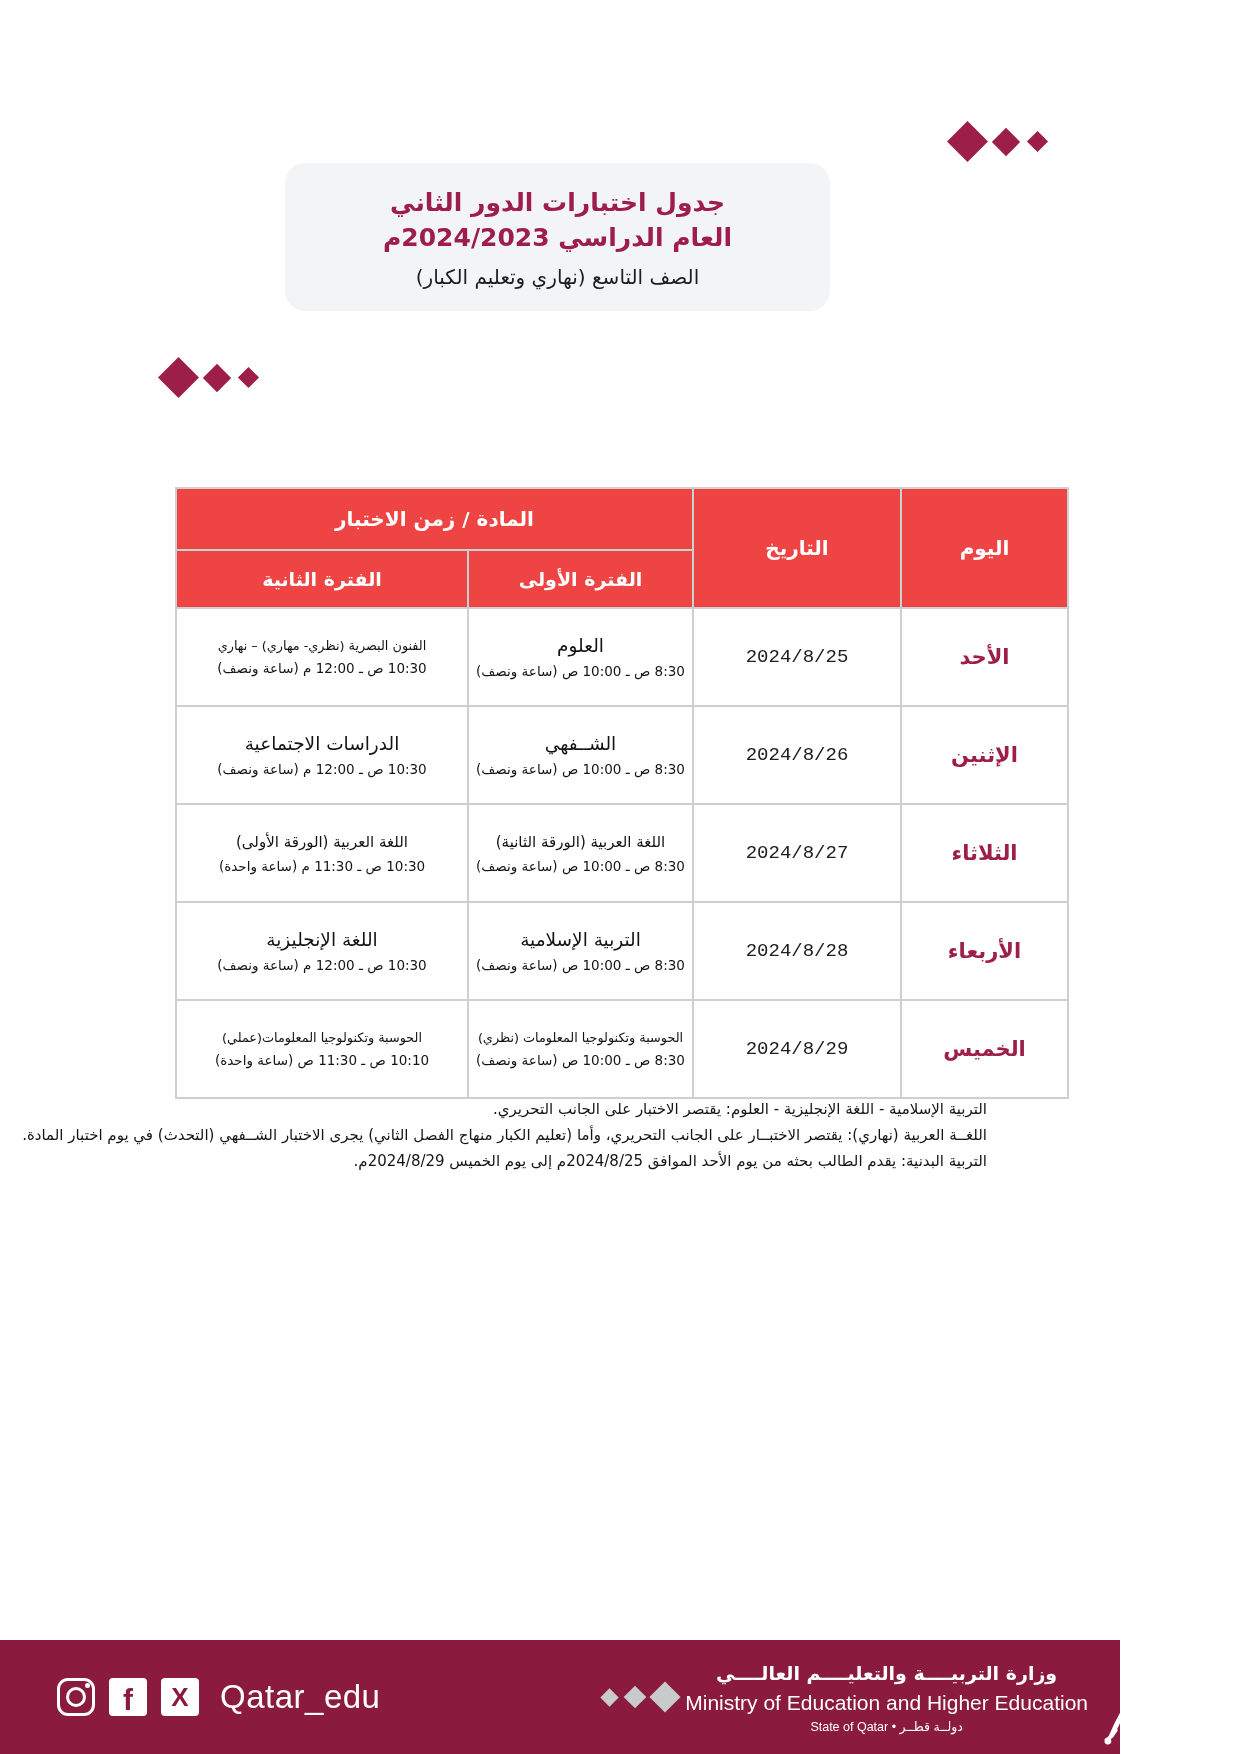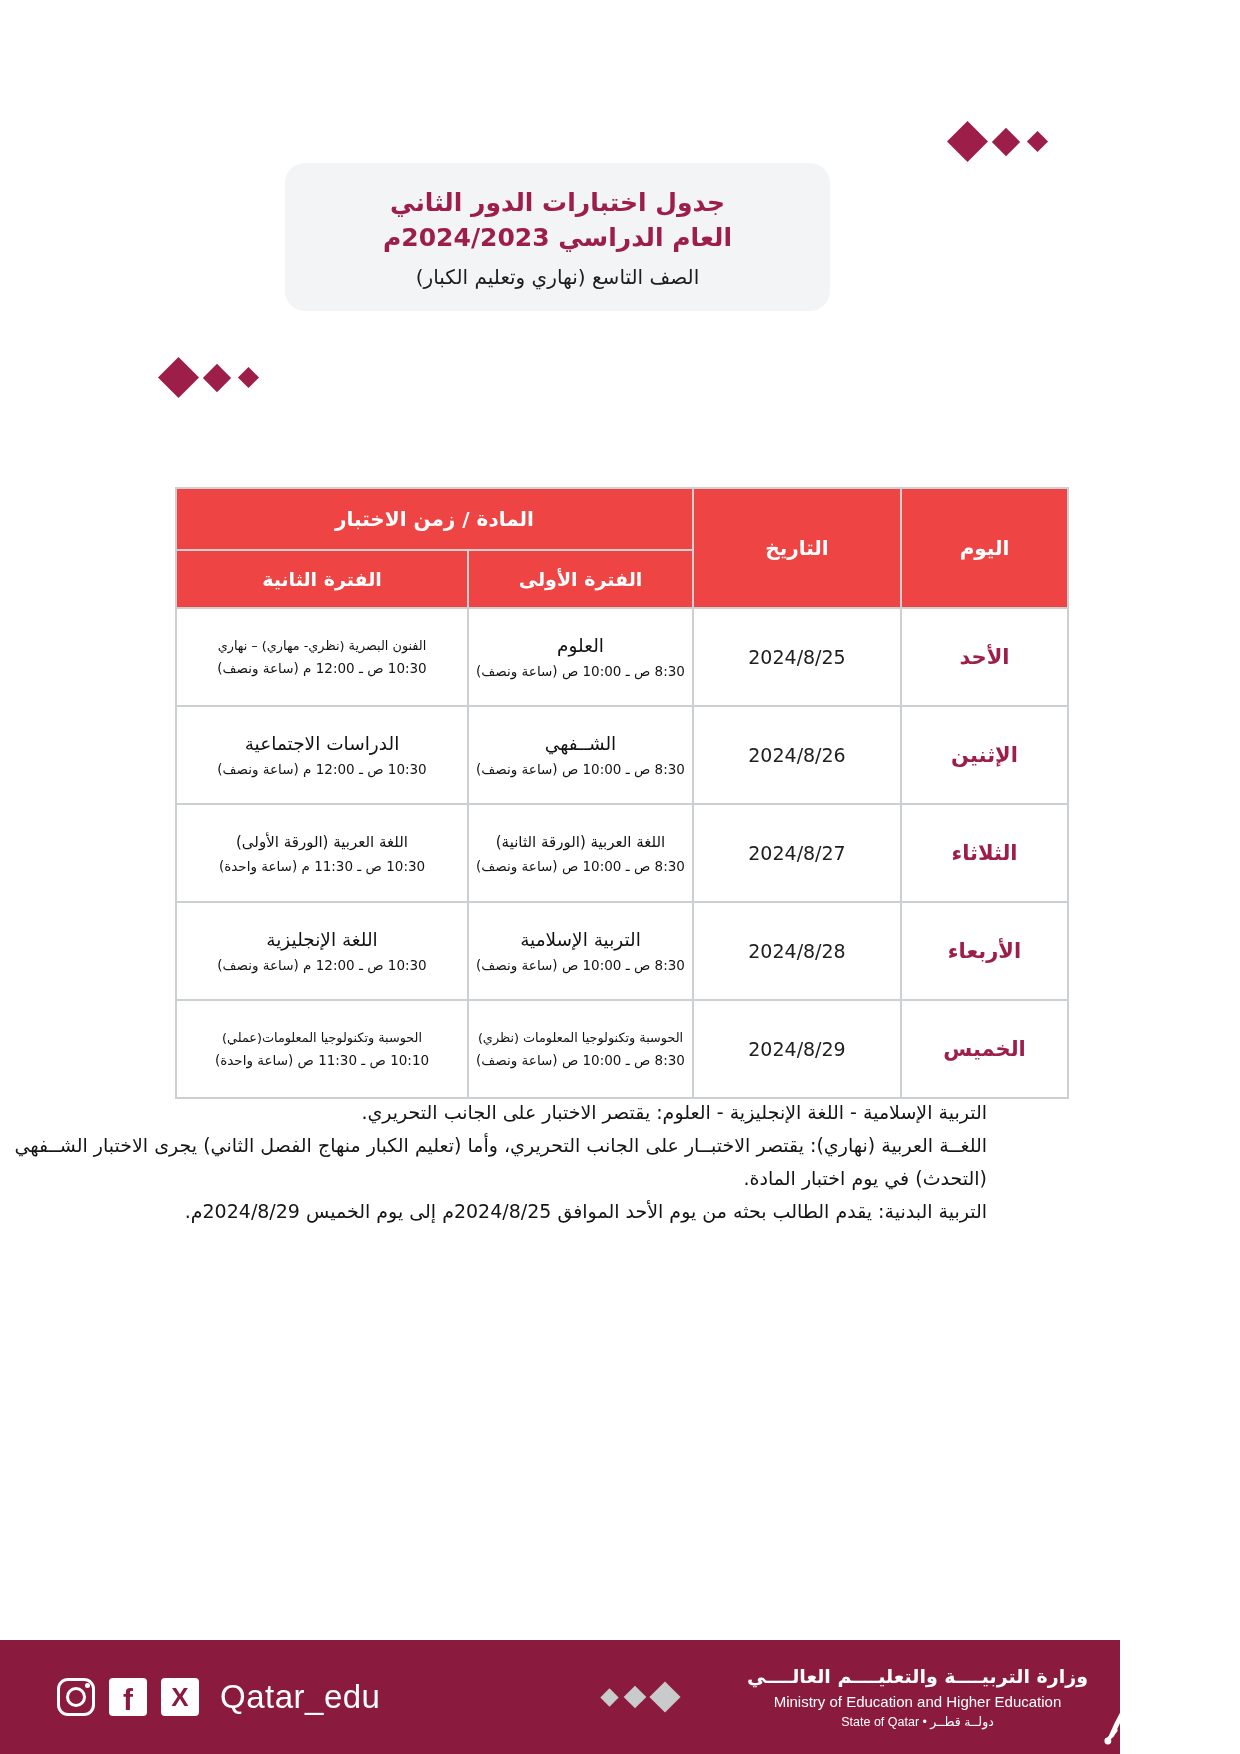--- a/index.html
+++ b/index.html
@@ -28,49 +28,49 @@
 
   
   table.sched{position:absolute;left:175px;top:487px;width:892px;border-collapse:collapse;
               direction:rtl;table-layout:fixed;}
   table.sched th,table.sched td{border:2px solid #CDD0D3;text-align:center;vertical-align:middle;padding:2px 4px;}
   table.sched th{background:#ef4444;color:#ffffff;font-weight:bold;font-size:20px;}
   tr.h1 th{height:56px;}
   tr.h2 th{height:52px;font-size:19px;}
   table.sched tbody td{height:92px;background:#ffffff;}
   td.day-cell{color:#9C1E49;font-weight:bold;font-size:21px;}
-  td.date-cell{font-size:19px;color:#202020;}
+  td.date-cell{font-size:19px;color:#202020;font-family:Liberation Mono, monospace;}
   .subject{font-weight:normal;font-size:18.5px;color:#121212;white-space:nowrap;margin-bottom:7px;direction:rtl;}
   .subject.sm{font-size:15px;}
   .subject.xs{font-size:12.8px;}
   .time{font-size:13.5px;color:#141414;white-space:nowrap;direction:rtl;}
 
   
   .notes{position:absolute;right:133px;top:1096px;width:978px;direction:rtl;text-align:right;
-         color:#151515;font-size:19px;line-height:1.74;}
+         color:#151515;font-size:15px;line-height:1.74;}
   .notes p{margin:0;}
 
   
   .footer{position:absolute;left:0;top:1640px;width:1240px;height:114px;background:#8A1B3F;}
   .social{position:absolute;left:57px;top:50%;transform:translateY(-50%);
           display:flex;align-items:center;gap:14px;}
   .icon-box{width:38px;height:38px;flex:0 0 auto;}
   .ig{position:relative;border:3px solid #fff;border-radius:11px;box-sizing:border-box;}
   .ig::before{content:'';position:absolute;inset:6px;border:3px solid #fff;border-radius:50%;}
   .ig::after{content:'';position:absolute;top:2px;right:2px;width:5px;height:5px;background:#fff;border-radius:50%;}
   .fb,.xx{background:#fff;border-radius:4px;display:flex;align-items:center;justify-content:center;
           color:#8A1B3F;box-sizing:border-box;}
   .fb span{font-size:30px;font-weight:bold;font-family:"Liberation Sans",sans-serif;margin-top:6px;}
   .xx span{font-size:26px;font-weight:900;font-family:"Liberation Sans",sans-serif;}
   .handle{color:#fff;font-size:33px;font-family:"Liberation Sans",sans-serif;letter-spacing:.5px;margin-left:7px;}
   .footer-diamonds{position:absolute;left:603px;top:50%;transform:translateY(-50%);
                    display:flex;align-items:center;gap:11px;}
   .ministry{position:absolute;right:152px;top:50%;transform:translateY(-50%);text-align:center;color:#fff;}
   .ministry-ar{font-size:19px;font-weight:bold;direction:rtl;line-height:1.35;}
-  .ministry-en{font-size:15px;font-family:"Liberation Sans",sans-serif;line-height:1.3;margin-top:2px;}
+  .ministry-en{font-size:21px;font-family:"Liberation Sans",sans-serif;line-height:1.3;margin-top:2px;}
   .state-line{font-size:12.5px;direction:rtl;margin-top:3px;font-family:"Liberation Sans","DejaVu Sans",sans-serif;}
   .emblem{position:absolute;right:50px;top:50%;transform:translateY(-50%);width:88px;height:102px;}
 </style>
 </head>
 <body>
 
 <div class="page">
 
   <div class="diamond-row dr-top">
     <span class="dm dm-lg"></span>

